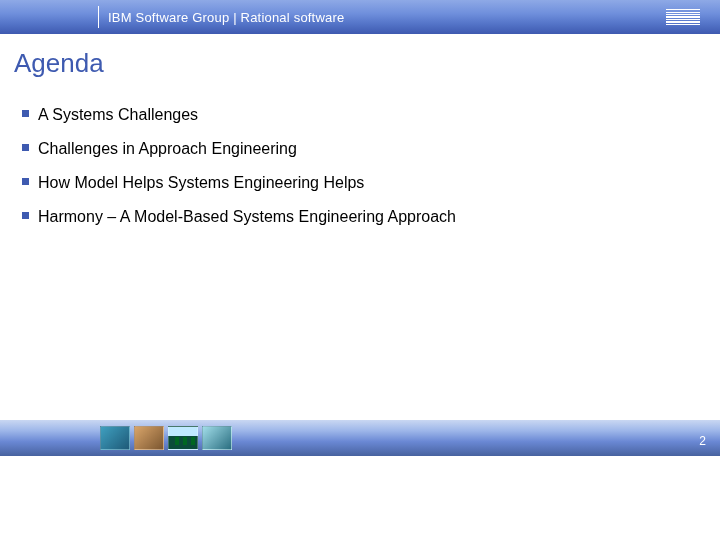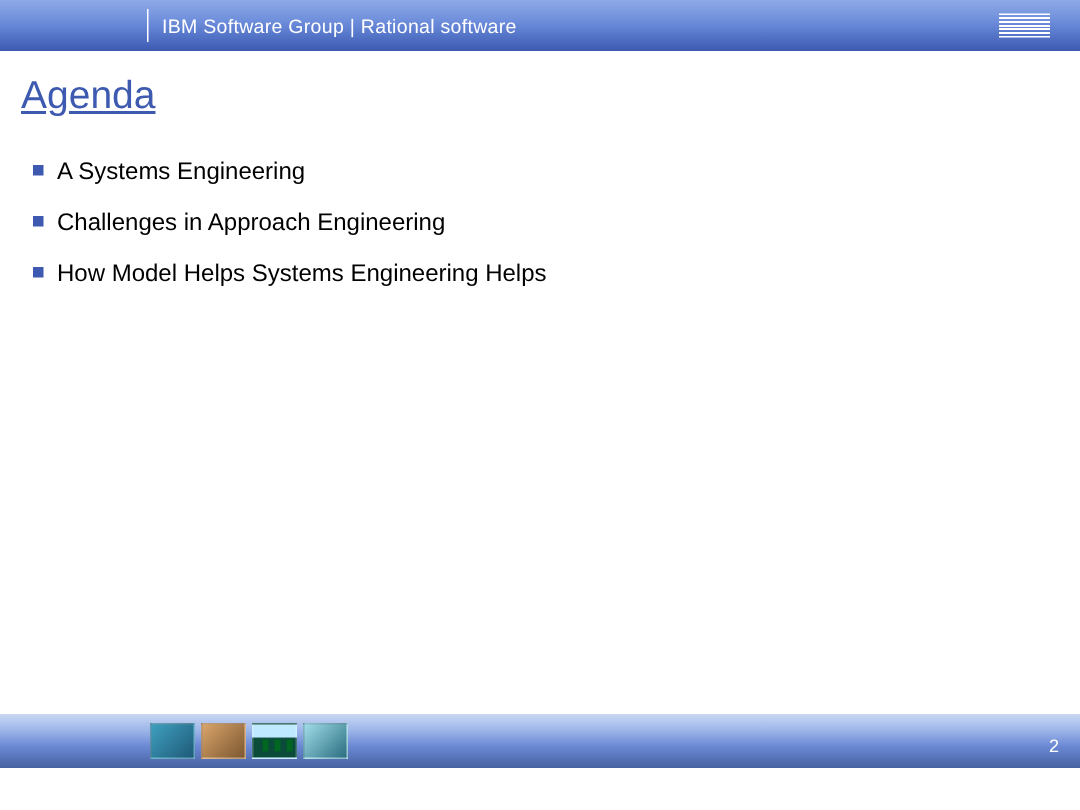--- a/index.html
+++ b/index.html
@@ -1,17 +1,17 @@
 <!DOCTYPE html>
 <html><head>
 <meta charset="utf-8">
 <style>
   * { margin: 0; padding: 0; box-sizing: border-box; }
   html, body { width: 720px; height: 540px; font-family: Arial, Helvetica, sans-serif; background: #fff; overflow: hidden; }
-  .slide { width: 720px; height: 512px; position: relative; background: #fff; }
+  .slide { width: 720px; height: 456px; position: relative; background: #fff; }
 
   
   .header {
     position: relative;
     height: 34px;
     background: linear-gradient(to bottom, #8ea9e6 0%, #6f8fdc 40%, #5474c8 70%, #3e5ab0 100%);
     display: flex;
     align-items: center;
     padding-left: 108px;
     color: #fff;
@@ -45,21 +45,20 @@
       transparent 1.2px 2.5px
     );
   }
 
   
   .title {
     font-size: 26px;
     color: #3e5ab0;
     font-weight: 400;
     padding: 14px 0 0 14px;
-    text-decoration: underline;
   }
 
   
   .bullets {
     list-style: none;
     padding: 26px 0 0 22px;
   }
   .bullets li {
     position: relative;
     font-size: 16px;
@@ -116,23 +115,24 @@
     <div class="header-divider"></div>
     <span class="header-title">IBM Software Group | Rational software</span>
     <div class="logo" aria-label="IBM">
       <div class="bars"></div>
     </div>
   </div>
 
   <h1 class="title">Agenda</h1>
 
   <ul class="bullets">
-    <li>A Systems Engineering</li>
+    <li>A Systems Challenges</li>
     <li>Challenges in Approach Engineering</li>
     <li>How Model Helps Systems Engineering Helps</li>
+    <li>Harmony – A Model-Based Systems Engineering Approach</li>
   </ul>
 
   <div class="footer">
     <div class="footer-art">
       <div class="chip c1"></div>
       <div class="chip c2"></div>
       <div class="chip c3"></div>
       <div class="chip c4"></div>
     </div>
     <span class="page-num">2</span>

